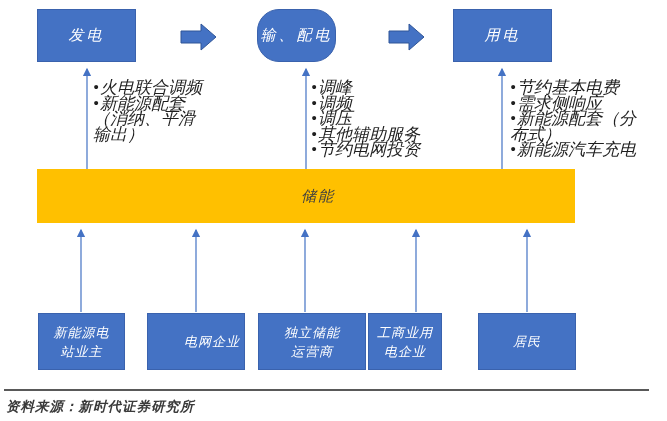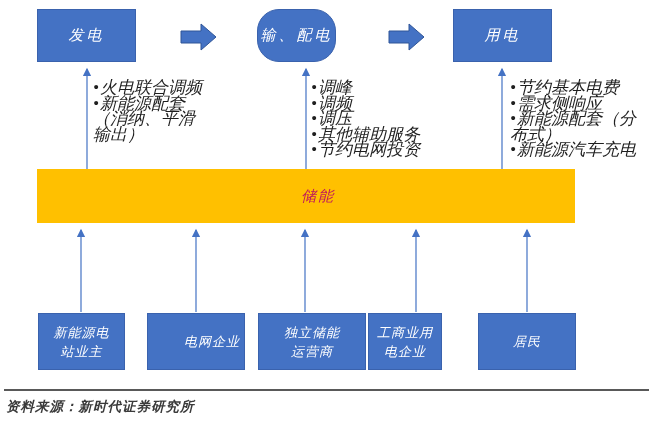--- a/index.html
+++ b/index.html
@@ -16,21 +16,21 @@
   .stage-box span{color:#ffffff;font-size:15px;letter-spacing:3px;white-space:nowrap;}
   .bullets{
     position:absolute;margin:0;padding:0;list-style:none;color:#1f1f1f;
     font-size:17px;line-height:15.5px;word-break:break-all;
   }
   .bullets li::before{content:"•";margin-right:1px;}
   .storage-bar{
     position:absolute;left:37px;top:169px;width:538px;height:54px;background:#FFC000;
     display:flex;align-items:center;justify-content:center;
   }
-  .storage-bar span{color:#be185d;font-size:15px;letter-spacing:2px;margin-left:24px;}
+  .storage-bar span{color:#404040;font-size:15px;letter-spacing:2px;margin-left:24px;}
   .participant-box{
     position:absolute;top:313px;height:57px;background:#4472C4;border:1px solid #3a62ad;
     display:flex;align-items:center;justify-content:center;box-sizing:border-box;text-align:center;
   }
   .participant-box span{
     color:#ffffff;font-size:13px;line-height:19px;letter-spacing:1px;word-break:break-all;
   }
   .participant-box span.two-line{max-width:60px;display:inline-block;}
   .separator{position:absolute;left:4px;top:389px;width:645px;height:2px;background:#595959;}
   .source-note{

